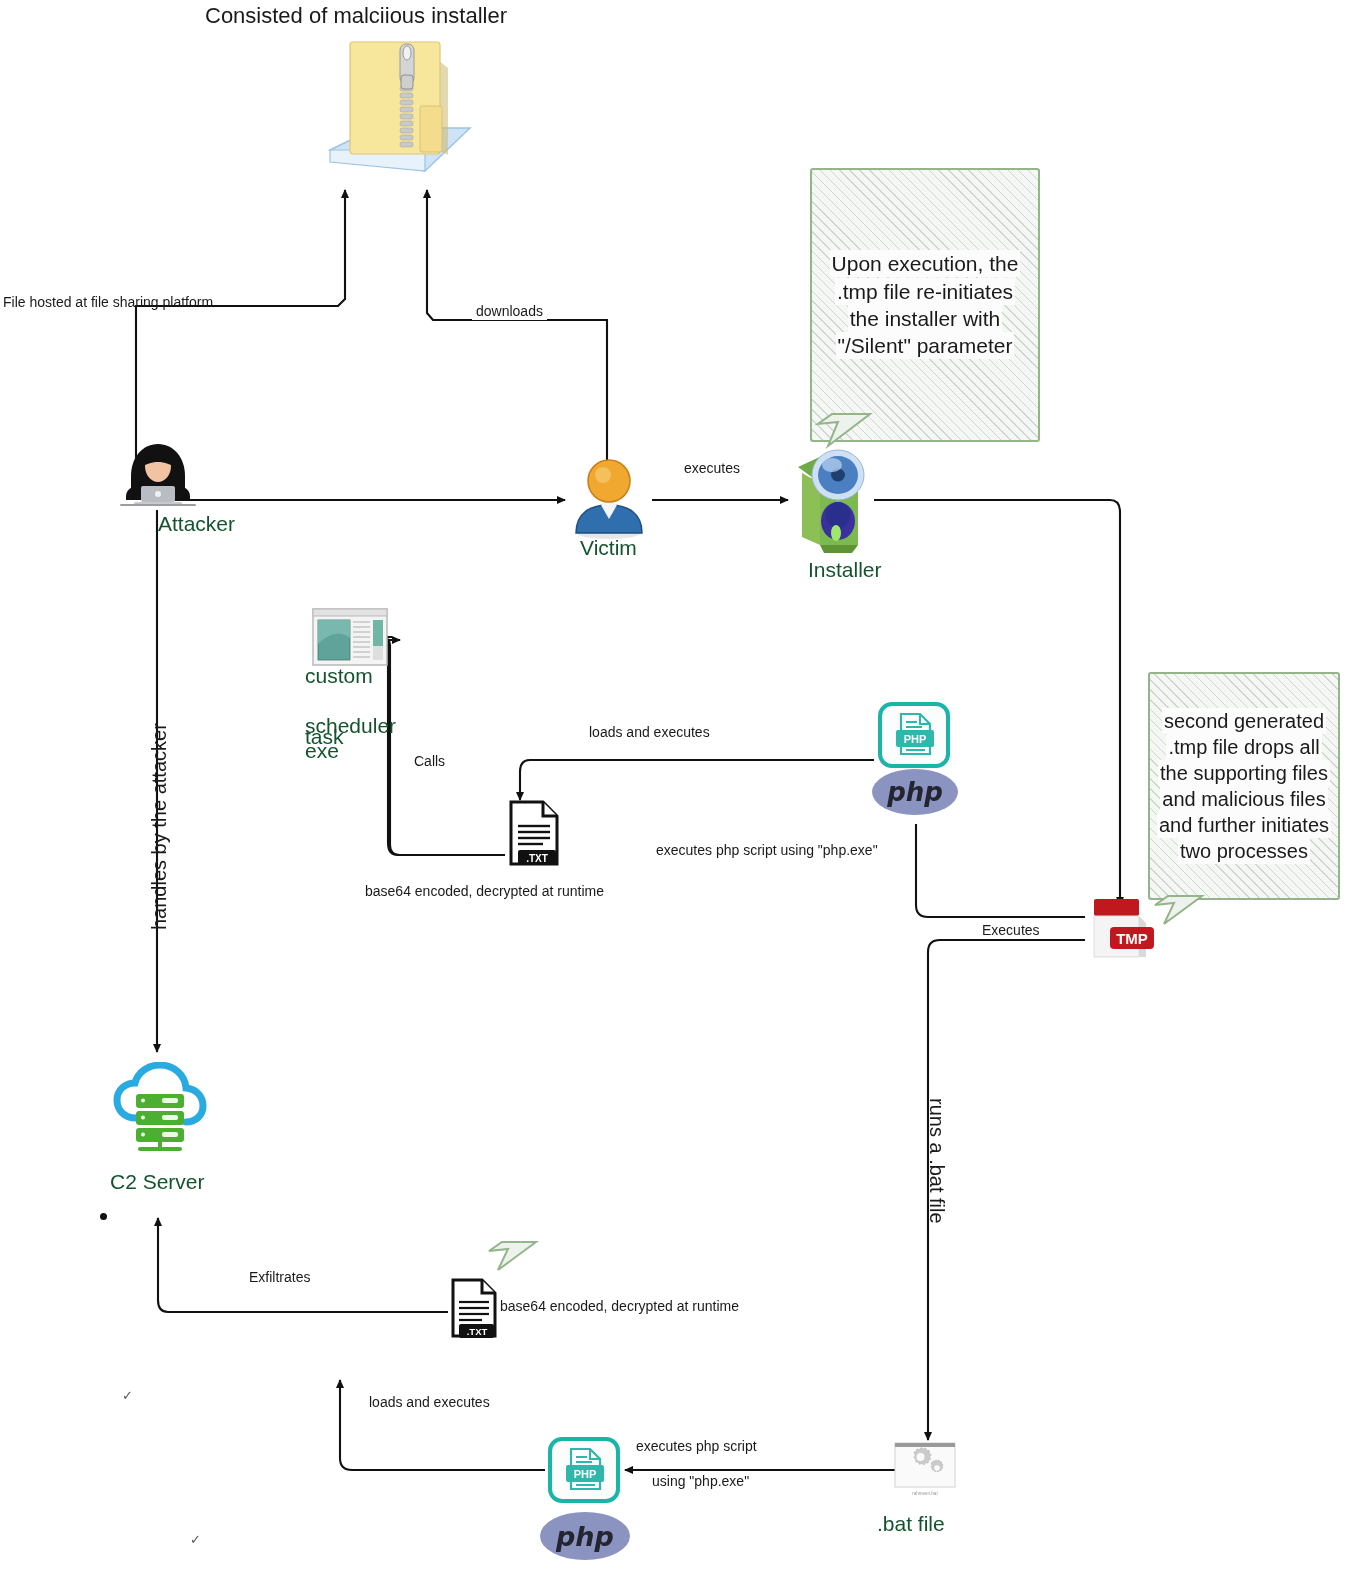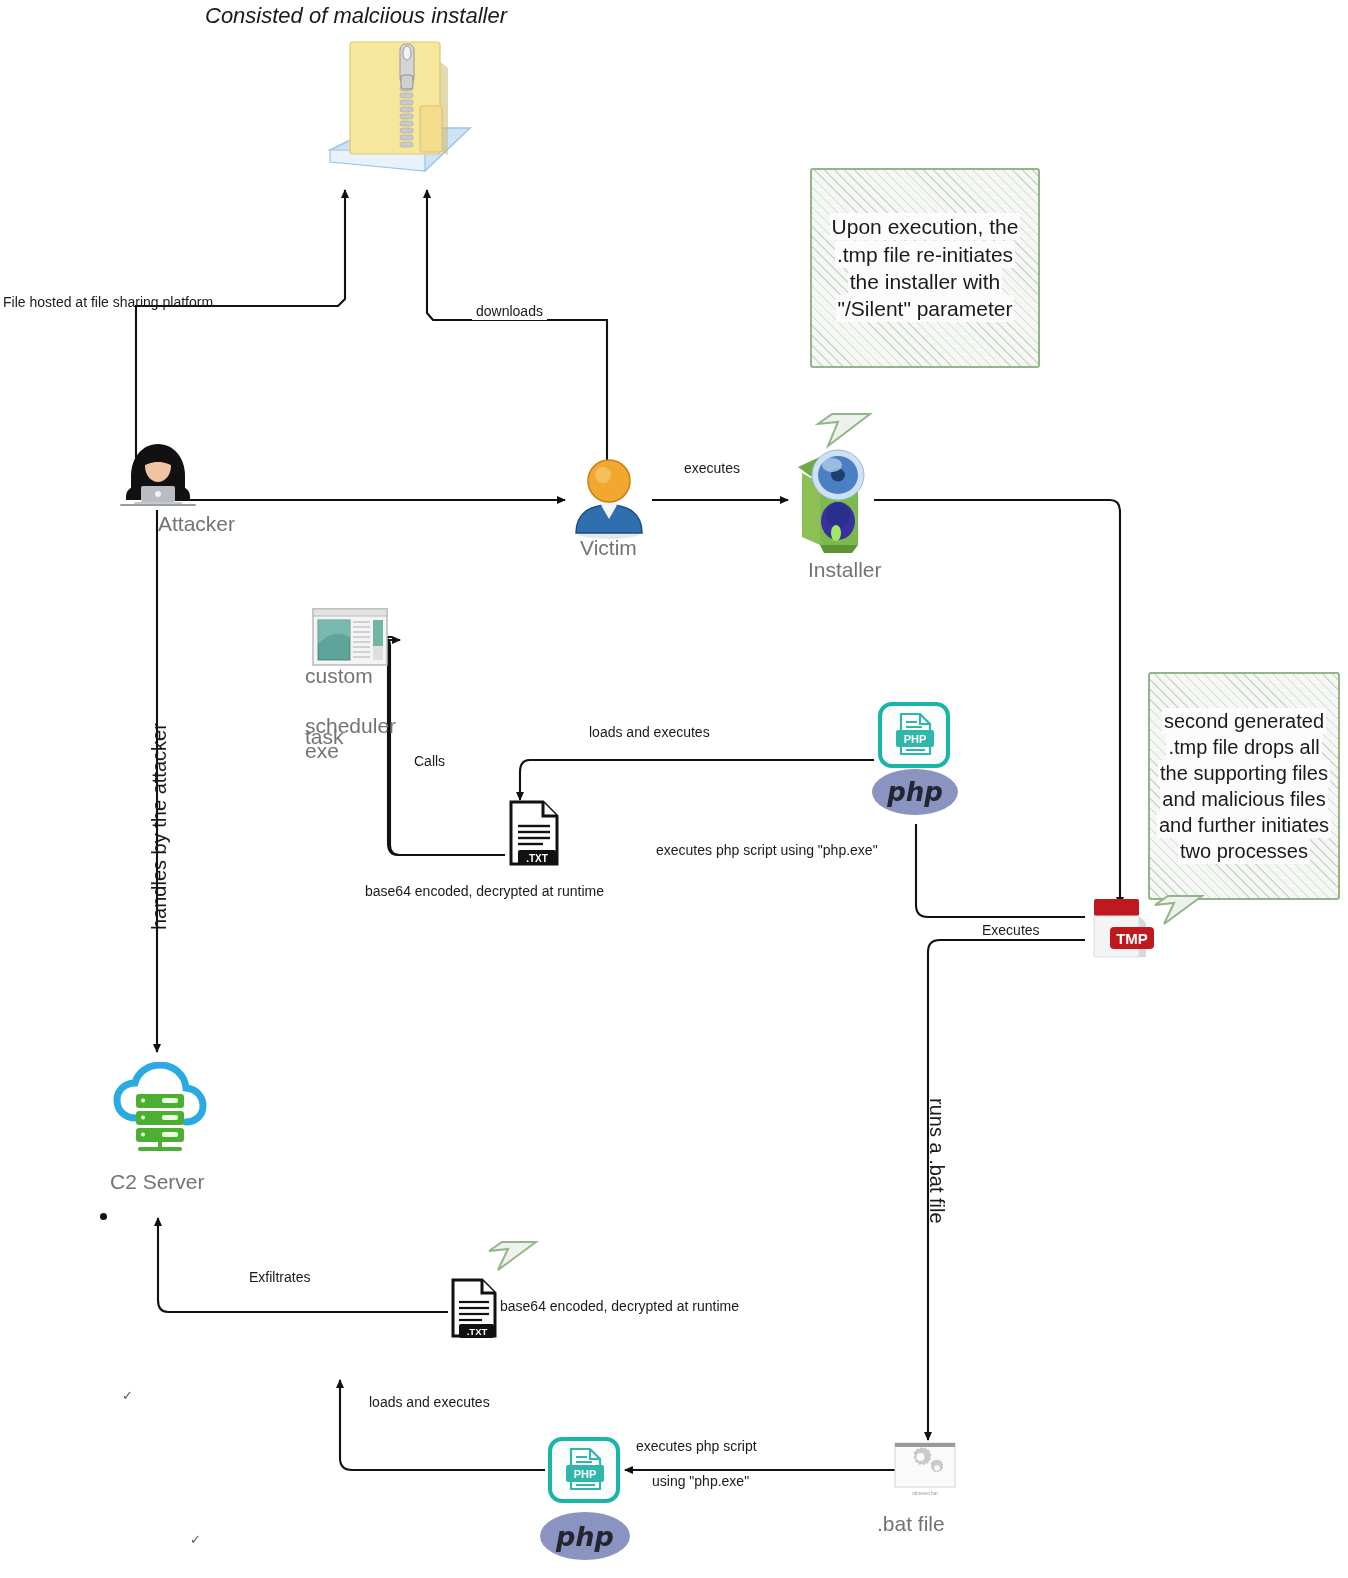--- a/index.html
+++ b/index.html
@@ -2,21 +2,21 @@
 <html><head>
 <meta charset="utf-8">
 <style>
   html,body{margin:0;padding:0;background:#ffffff;}
   body{width:1348px;height:1578px;position:relative;overflow:hidden;
        font-family:"Liberation Sans","DejaVu Sans",sans-serif;color:#1a1a1a;}
   .stage{position:absolute;left:0;top:0;width:1348px;height:1578px;}
   svg.wires{position:absolute;left:0;top:0;width:1348px;height:1578px;overflow:visible;}
   .lbl{position:absolute;font-size:14px;line-height:1.18;color:#1a1a1a;white-space:nowrap;}
   .node{position:absolute;}
-  .cap{position:absolute;font-size:21px;color:#737373;white-space:nowrap;text-align:right;}
+  .cap{position:absolute;font-size:21px;color:#14532d;white-space:nowrap;text-align:right;}
   .vtext{position:absolute;font-size:20px;color:#1a1a1a;white-space:nowrap;transform-origin:0 0;}
 
   
   .callout{position:absolute;box-sizing:border-box;border:2px solid #94b48a;border-radius:3px;
            background-image:
              repeating-linear-gradient(45deg,#cfd6cd 0 1px,rgba(255,255,255,0) 1px 7px);
            background-color:#f5f7f4;}
   .callout .ctext{position:relative;z-index:2;text-align:center;font-size:21px;line-height:1.30;
            color:#1a1a1a;padding:0 6px;}
   .callout .ctext span{background:#fbfcfb;box-shadow:0 0 0 2px #fbfcfb;}
@@ -61,21 +61,21 @@
       <path d="M1085,940 L940,940 Q928,940 928,952 L928,1440" marker-end="url(#ah)"></path>
 
       <path d="M895,1470 L625,1470" marker-end="url(#ah)"></path>
 
       <path d="M545,1470 L352,1470 Q340,1470 340,1458 L340,1380" marker-end="url(#ah)"></path>
 
       <path d="M448,1312 L168,1312 Q158,1312 158,1300 L158,1218" marker-end="url(#ah)"></path>
     </g>
   </svg>
 
-  <div class="lbl" style="left:205px;top:3px;font-size:22px;font-style:italic;">Consisted of malciious installer</div>
+  <div class="lbl" style="left:205px;top:3px;font-size:22px;">Consisted of malciious installer</div>
 
   <div class="node" style="left:320px;top:30px;width:160px;height:145px;">
     <svg width="160" height="145" viewBox="0 0 160 145">
 
       <path d="M10,120 L55,98 L150,98 L105,141 Z" fill="#cfe3f5" stroke="#9cc4e6" stroke-width="1.5"></path>
       <path d="M10,120 L105,120 L105,141 L10,132 Z" fill="#e8f2fb" stroke="#9cc4e6" stroke-width="1.2"></path>
 
       <path d="M118,30 L128,38 L128,125 L118,120 Z" fill="#cbb96f" opacity="0.55"></path>
 
       <rect x="30" y="12" width="90" height="112" rx="3" fill="#f6e79c"></rect>
@@ -95,21 +95,21 @@
         <rect x="80" y="105" width="13" height="5" rx="2"></rect>
         <rect x="80" y="112" width="13" height="5" rx="2"></rect>
       </g>
 
       <rect x="80" y="14" width="14" height="40" rx="6" fill="#d5d5d5" stroke="#9a9a9a" stroke-width="1"></rect>
       <ellipse cx="87" cy="23" rx="4" ry="7" fill="#f2f2f2" stroke="#9a9a9a" stroke-width="1"></ellipse>
       <rect x="81" y="45" width="12" height="14" rx="3" fill="#cfcfcf" stroke="#8f8f8f" stroke-width="1"></rect>
     </svg>
   </div>
 
-  <div class="callout" style="left:810px;top:168px;width:230px;height:200px;display:flex;align-items:center;justify-content:center;">
+  <div class="callout" style="left:810px;top:168px;width:230px;height:274px;display:flex;align-items:center;justify-content:center;">
     <div class="ctext">
       <span>Upon execution, the</span><br>
       <span>.tmp file re-initiates</span><br>
       <span>the installer with</span><br>
       <span>"/Silent" parameter</span>
     </div>
   </div>
   <svg style="position:absolute;left:812px;top:412px;" width="70" height="40">
     <path d="M20,2 L58,2 L16,34 L26,10 L6,12 Z" fill="#eef2ec" stroke="#94b48a" stroke-width="2"></path>
   </svg>

